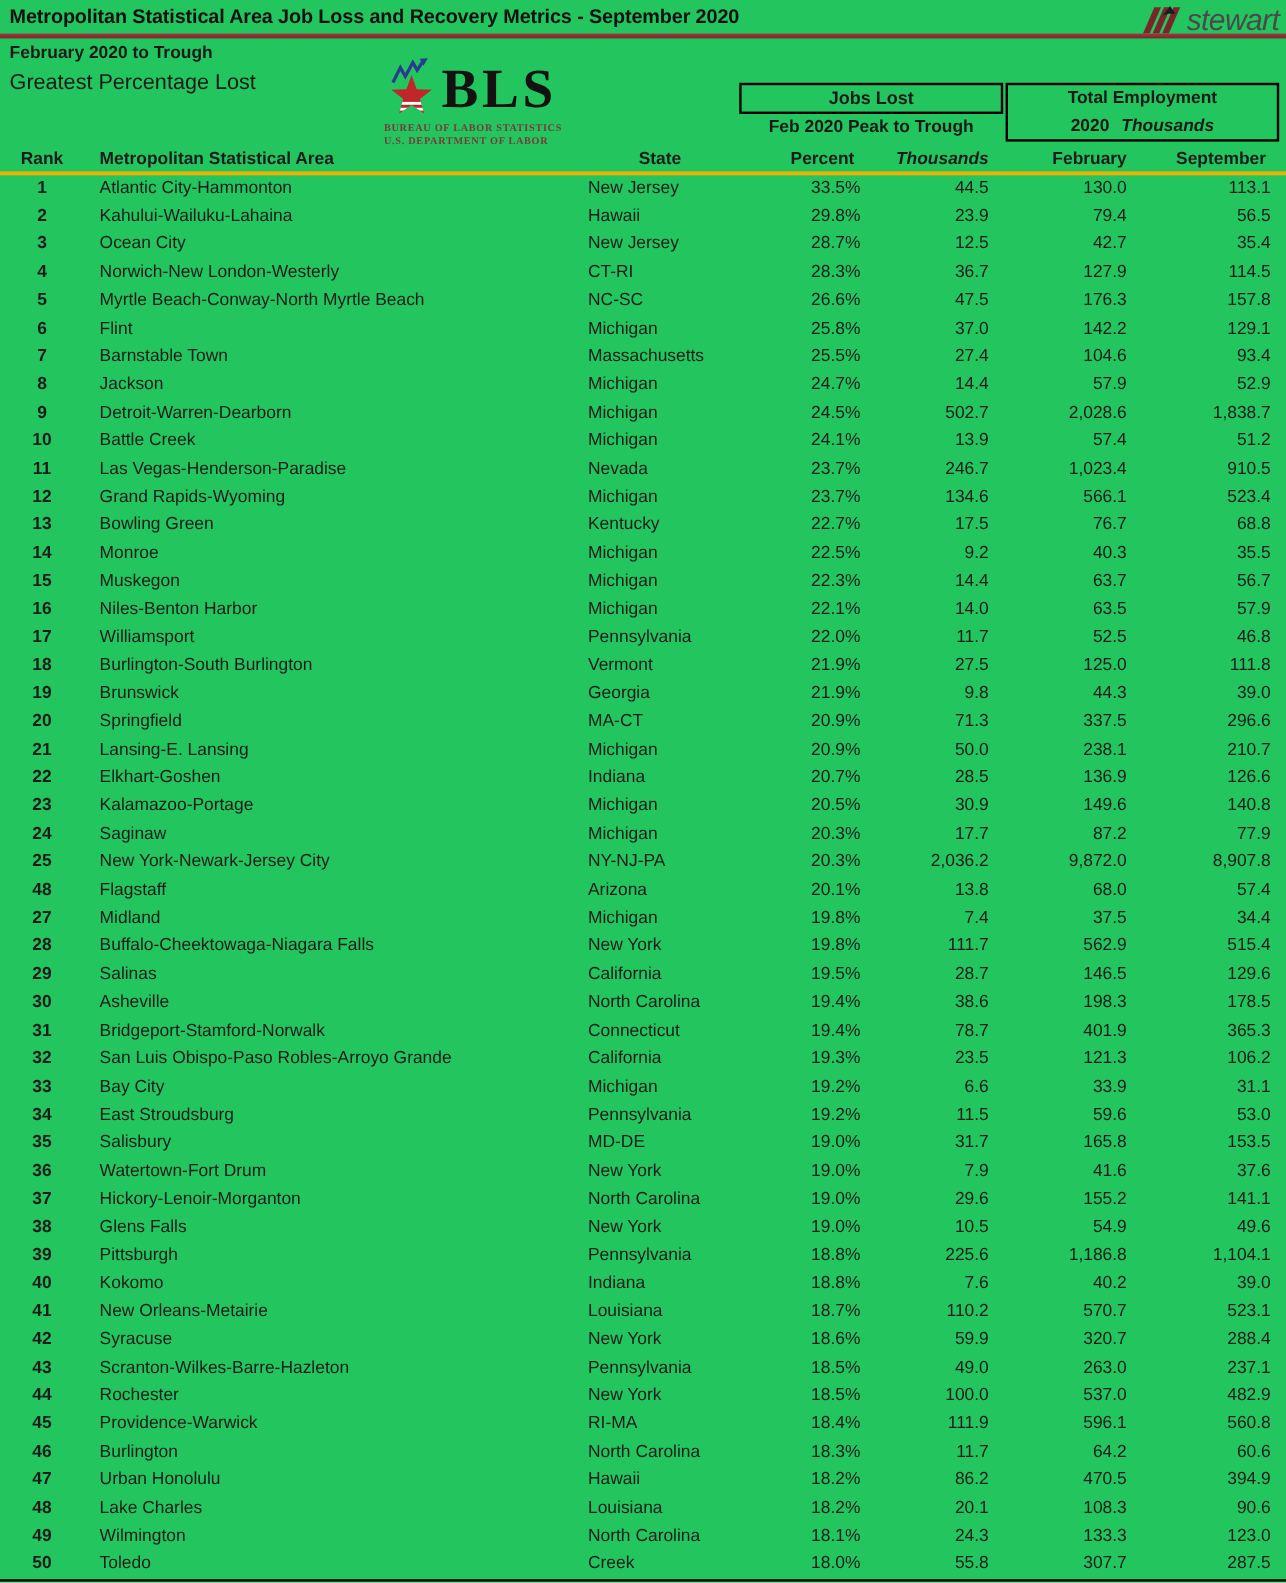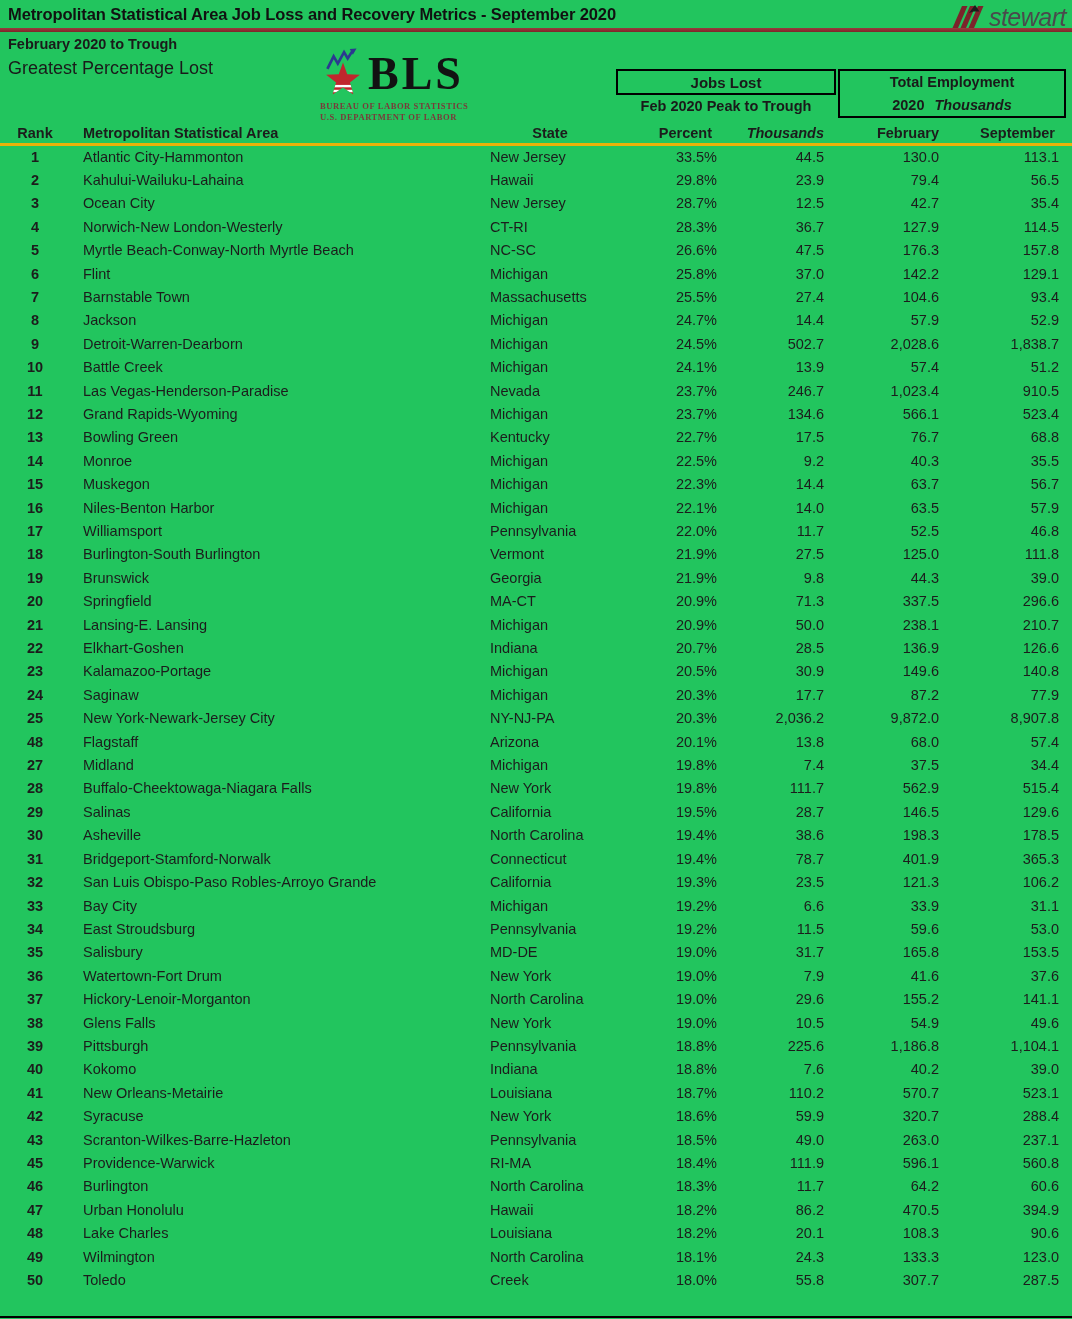--- a/index.html
+++ b/index.html
@@ -576,20 +576,29 @@
         <tr>
           <td class="col-rank">43</td>
           <td class="col-msa">Scranton-Wilkes-Barre-Hazleton</td>
           <td class="col-state">Pennsylvania</td>
           <td class="col-percent">18.5%</td>
           <td class="col-thousands">49.0</td>
           <td class="col-february">263.0</td>
           <td class="col-september">237.1</td>
         </tr>
         <tr>
+          <td class="col-rank">44</td>
+          <td class="col-msa">Rochester</td>
+          <td class="col-state">New York</td>
+          <td class="col-percent">18.5%</td>
+          <td class="col-thousands">100.0</td>
+          <td class="col-february">537.0</td>
+          <td class="col-september">482.9</td>
+        </tr>
+        <tr>
           <td class="col-rank">45</td>
           <td class="col-msa">Providence-Warwick</td>
           <td class="col-state">RI-MA</td>
           <td class="col-percent">18.4%</td>
           <td class="col-thousands">111.9</td>
           <td class="col-february">596.1</td>
           <td class="col-september">560.8</td>
         </tr>
         <tr>
           <td class="col-rank">46</td>

